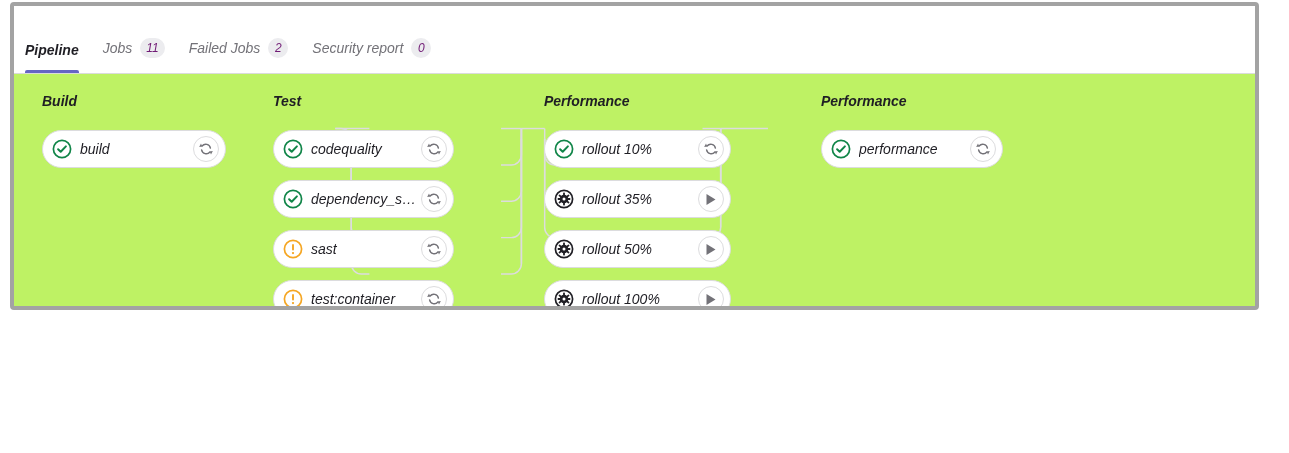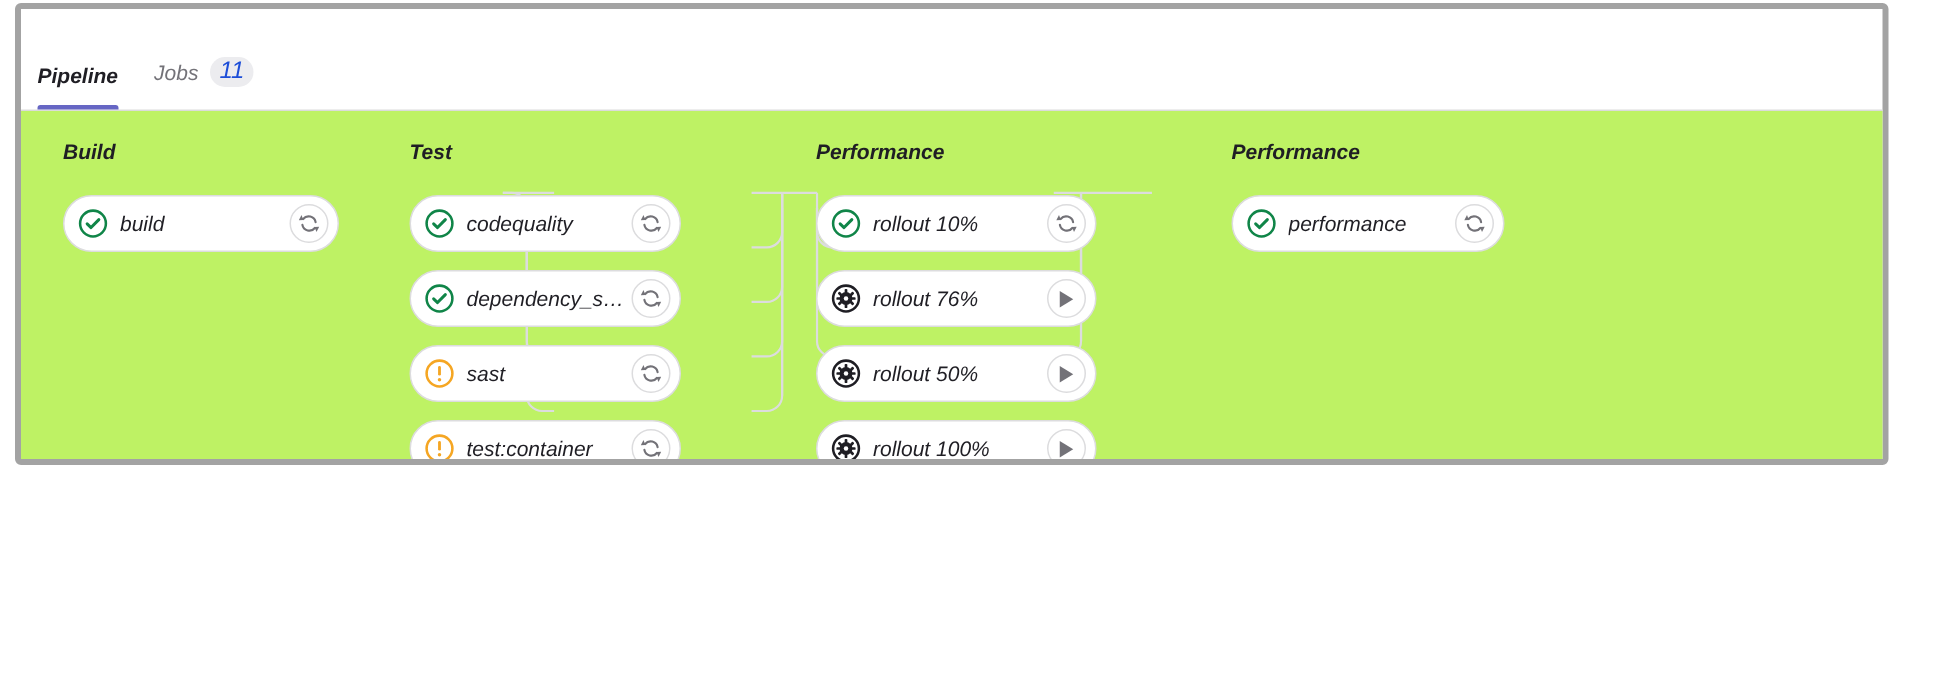--- a/index.html
+++ b/index.html
@@ -71,22 +71,22 @@
   }
   .tab-badge {
     display: inline-flex;
     align-items: center;
     justify-content: center;
     min-width: 20px;
     height: 20px;
     padding: 0 6px;
     border-radius: 10px;
     background: #ececef;
-    color: #1d4ed8;
-    font-size: 16px;
+    color: #701a75;
+    font-size: 12px;
     font-weight: normal;
     box-sizing: border-box;
   }
 
   
   .graph {
     position: absolute;
     left: 0;
     top: 68px;
     right: 0;
@@ -167,20 +167,28 @@
 <div id="root">
   <div class="card">
 
     <div class="tabbar">
       <div class="tab active">
         <span>Pipeline</span>
       </div>
       <div class="tab">
         <span>Jobs</span>
         <span class="tab-badge">11</span>
+      </div>
+      <div class="tab">
+        <span>Failed Jobs</span>
+        <span class="tab-badge">2</span>
+      </div>
+      <div class="tab">
+        <span>Security report</span>
+        <span class="tab-badge">0</span>
       </div>
     </div>
 
     <div class="graph">
       <svg class="connectors" id="connector-layer" width="1247" height="319" viewBox="0 0 1247 319" fill="none">
           <path d="M212 75 H220 A14 14 0 0 1 234 89 V261 A14 14 0 0 0 248 275 H259" fill="none" stroke="#dcdcde" stroke-width="2"></path>
           <path d="M212 75 H259" fill="none" stroke="#dcdcde" stroke-width="2"></path>
           <path d="M234 89 V111 A14 14 0 0 0 248 125 H259" fill="none" stroke="#dcdcde" stroke-width="2"></path>
           <path d="M234 89 V161 A14 14 0 0 0 248 175 H259" fill="none" stroke="#dcdcde" stroke-width="2"></path>
           <path d="M234 89 V211 A14 14 0 0 0 248 225 H259" fill="none" stroke="#dcdcde" stroke-width="2"></path>
@@ -371,21 +379,21 @@
                     <rect x="3.6" y="9.1" width="3" height="1.8" rx="0.6"></rect>
                     <rect x="13.4" y="9.1" width="3" height="1.8" rx="0.6"></rect>
                     <rect x="5.1" y="5.5" width="1.8" height="2.8" rx="0.6" transform="rotate(-45 6 6.9)"></rect>
                     <rect x="13.1" y="5.5" width="1.8" height="2.8" rx="0.6" transform="rotate(45 14 6.9)"></rect>
                     <rect x="5.1" y="11.7" width="1.8" height="2.8" rx="0.6" transform="rotate(45 6 13.1)"></rect>
                     <rect x="13.1" y="11.7" width="1.8" height="2.8" rx="0.6" transform="rotate(-45 14 13.1)"></rect>
                   </g>
                   <circle cx="10" cy="10" r="1.5" fill="#fff"></circle>
                 </svg>
               </span>
-              <span class="job-name">rollout 76%</span>
+              <span class="job-name">rollout 35%</span>
               <button class="job-action">
                 <span style="display: flex;">
                   <svg width="12" height="13" viewBox="0 0 12 13">
                     <path d="M1.5 1 L10.5 6.5 L1.5 12 Z" fill="#737278"></path>
                   </svg>
                 </span>
               </button>
             </div>
             <div class="job" style="top: 156px; width: 187px;">
               <span style="display: flex;">

